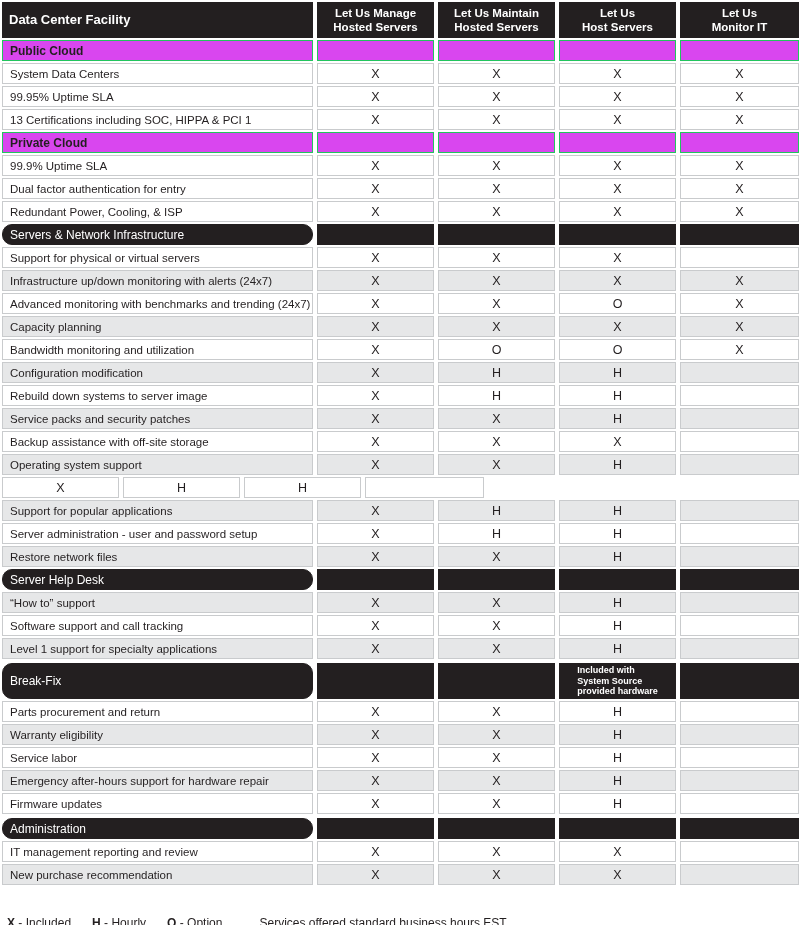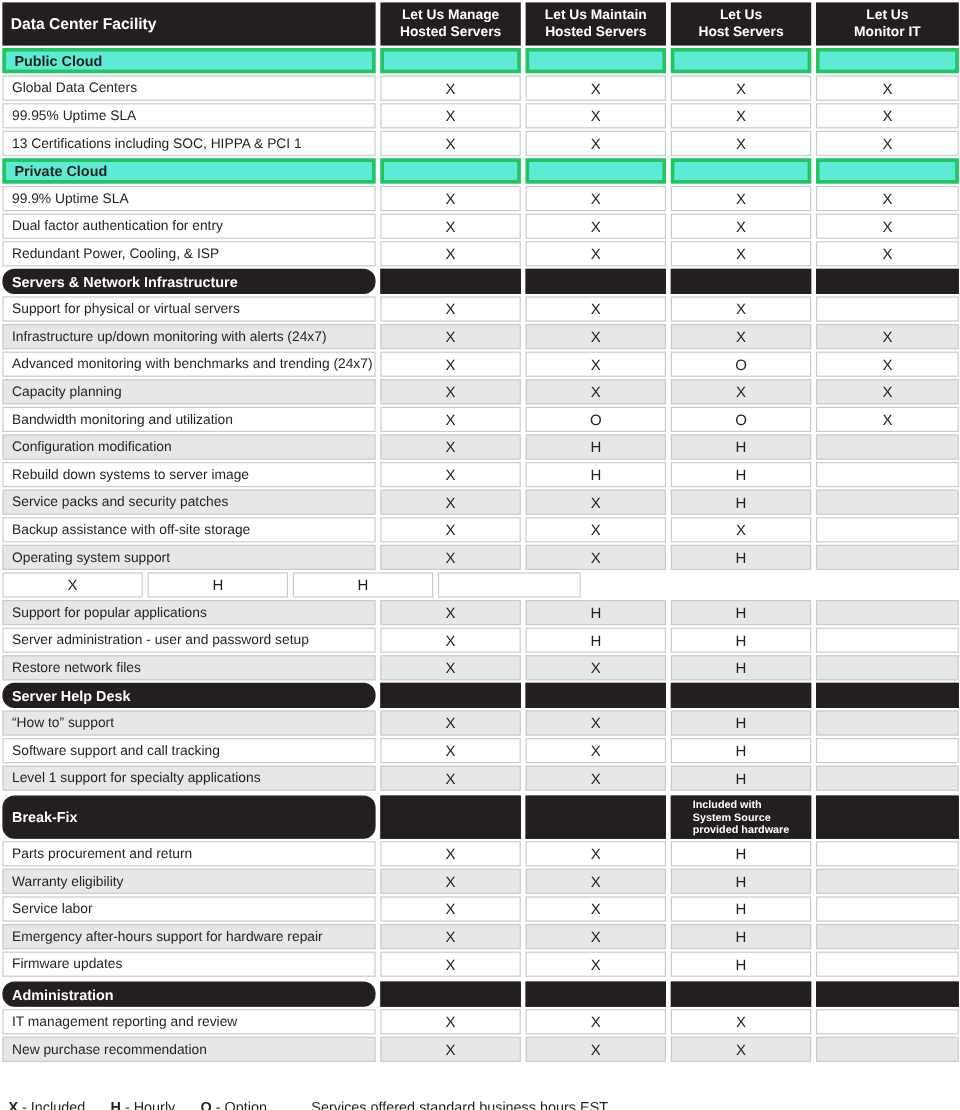--- a/index.html
+++ b/index.html
@@ -18,25 +18,25 @@
   .cm{width:117px;justify-content:center;text-align:center;}
   .cm:last-child{width:119px;}
   
   .hcell{background:#231f20;color:#fff;font-weight:bold;font-size:11.5px;line-height:1.25;white-space:pre-line;}
   .h0{font-size:13px;}
   
   .ci{background:#ffffff;border:1px solid #c9cbcd;font-size:11.5px;}
   .row.shade .ci{background:#e6e7e8;}
   .ci.mark{font-size:12.5px;}
   
-  .csub{background:#5eead4;border:3px solid #22c55e;font-size:12px;}
+  .csub{background:#d946ef;border:1px solid #22c55e;font-size:12px;}
   .csub.lbl{font-weight:bold;}
   
   .csec{background:#231f20;border:1px solid #231f20;color:#fff;font-size:12px;}
-  .csec.lbl{font-weight:bold;border-radius:10px;}
+  .csec.lbl{font-weight:normal;border-radius:10px;}
   .csec.note{font-weight:bold;font-size:9px;line-height:1.2;white-space:pre-line;justify-content:center;text-align:left;}
   
   .legend{display:flex;align-items:baseline;margin:11px 0 0 5px;font-size:12px;}
   .legend .li{margin-right:21px;white-space:nowrap;}
   .legend .lk{font-weight:bold;}
   .legend .lnote{margin-left:16px;white-space:nowrap;margin-top:20px;}
 </style>
 </head>
 <body>
 
@@ -56,21 +56,21 @@
 
   <div>
       <div class="row">
         <div class="cell c0 csub lbl">Public Cloud</div>
         <div class="cell cm csub"></div>
         <div class="cell cm csub"></div>
         <div class="cell cm csub"></div>
         <div class="cell cm csub"></div>
       </div>
       <div class="row">
-        <div class="cell c0 ci">Global Data Centers</div>
+        <div class="cell c0 ci">System Data Centers</div>
         <div class="cell cm ci mark">X</div>
         <div class="cell cm ci mark">X</div>
         <div class="cell cm ci mark">X</div>
         <div class="cell cm ci mark">X</div>
       </div>
       <div class="row">
         <div class="cell c0 ci">99.95% Uptime SLA</div>
         <div class="cell cm ci mark">X</div>
         <div class="cell cm ci mark">X</div>
         <div class="cell cm ci mark">X</div>

